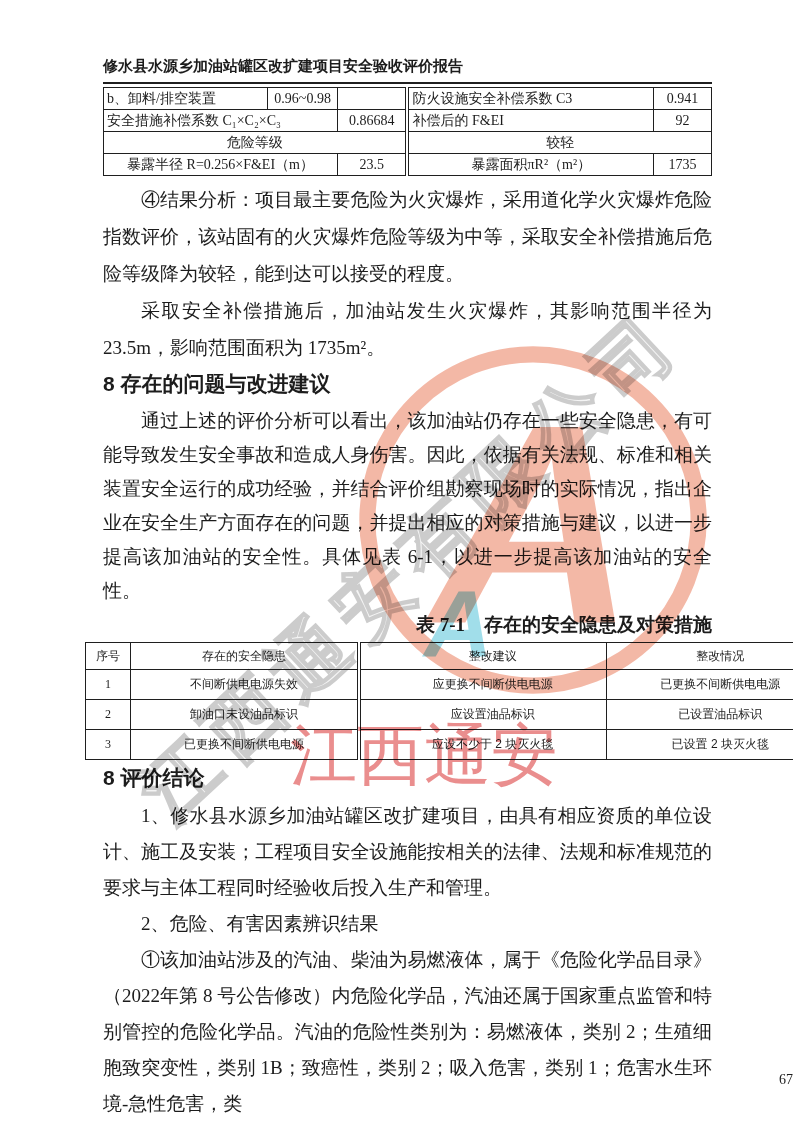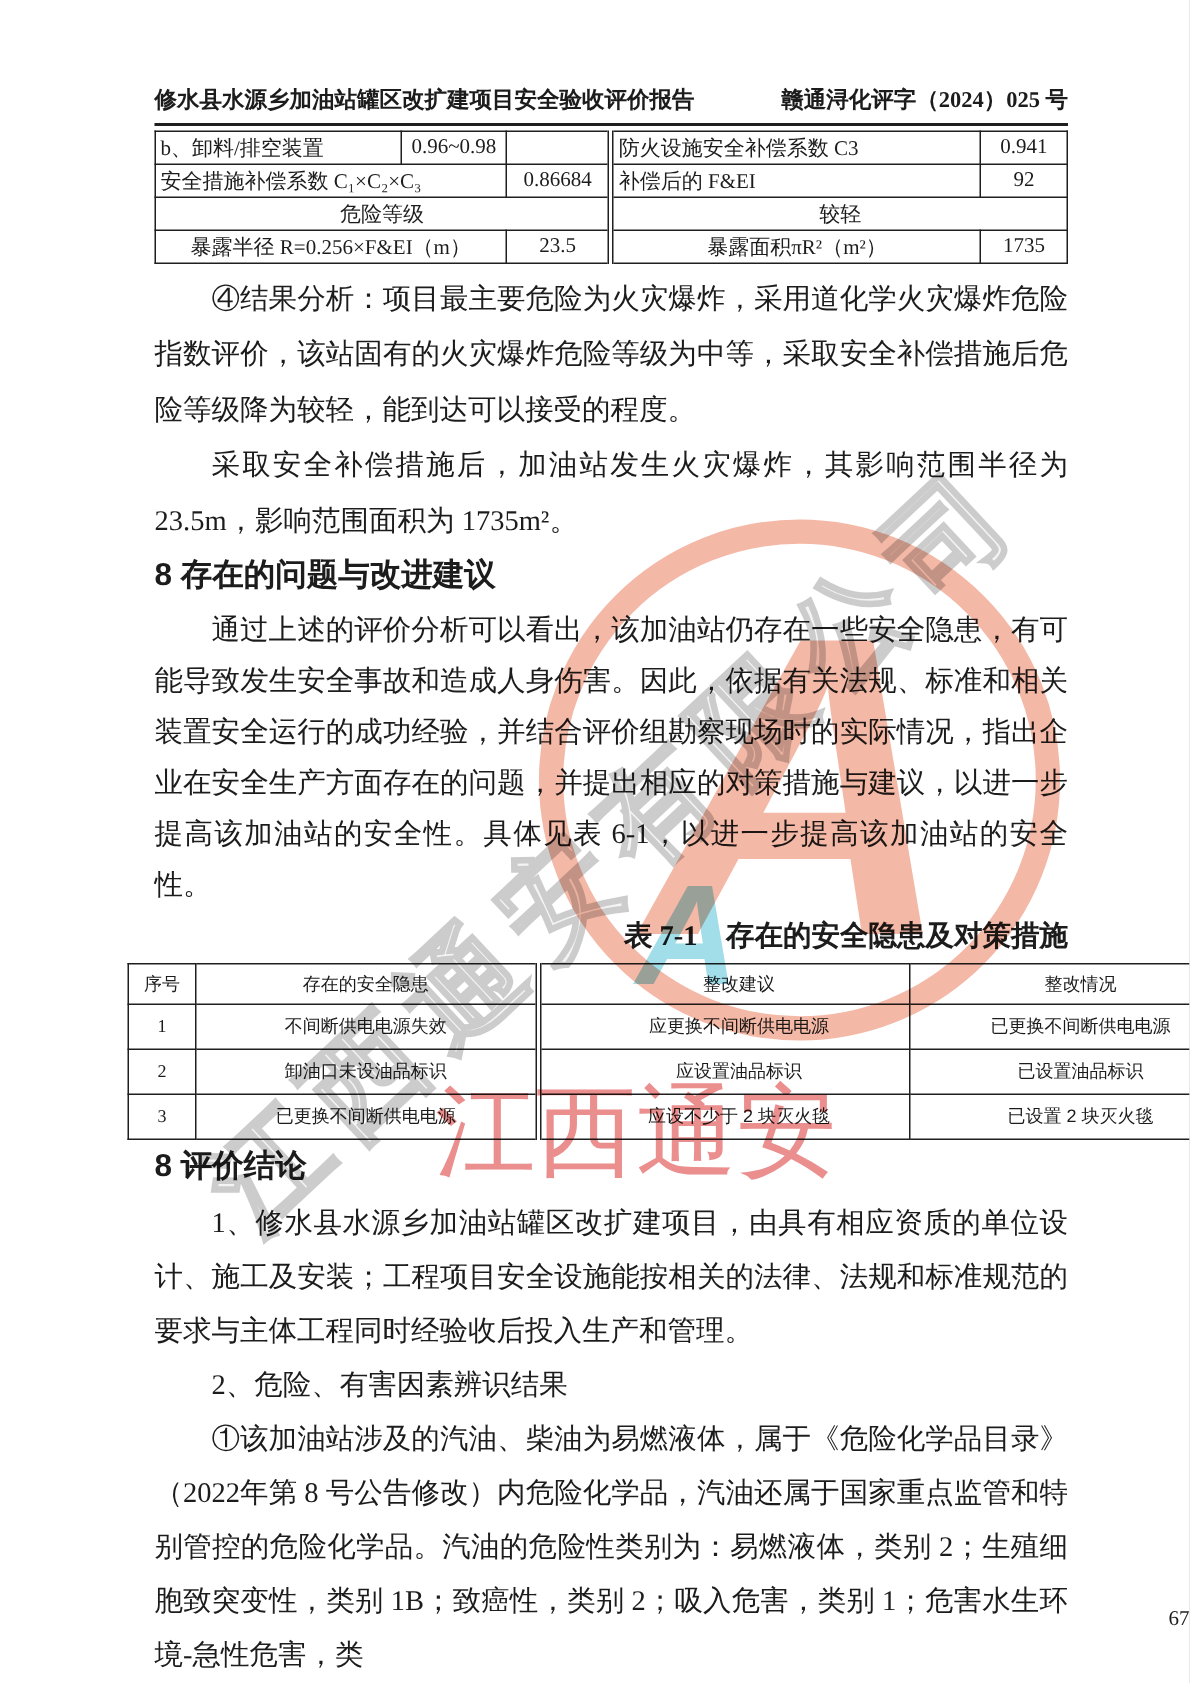--- a/index.html
+++ b/index.html
@@ -92,21 +92,20 @@
   }
 </style>
 </head>
 <body>
 
 <div class="page">
   <div class="content">
 
     <div class="pagehead">
       <span>修水县水源乡加油站罐区改扩建项目安全验收评价报告</span>
-      <span>赣通浔化评字（2024）025 号</span>
     </div>
 
     <table class="t1">
       <colgroup>
           <col class="cA">
           <col class="cB">
           <col class="cC">
           <col class="cD">
           <col class="cE">
         </colgroup>

